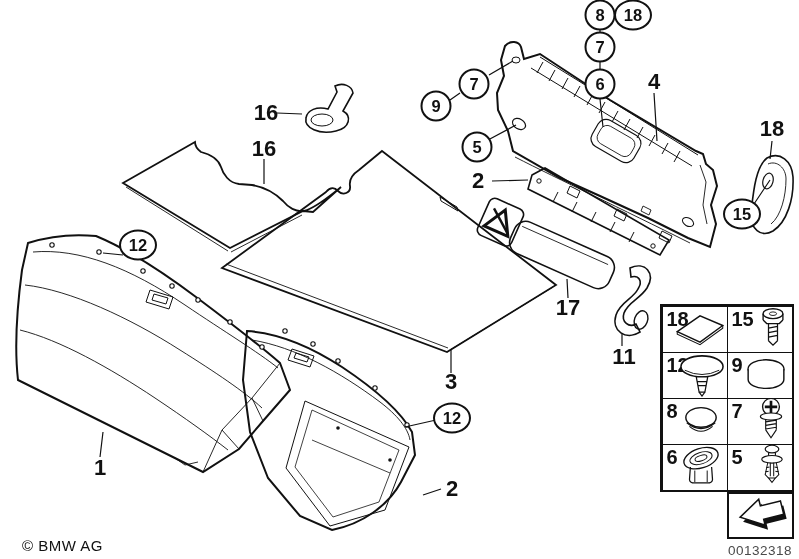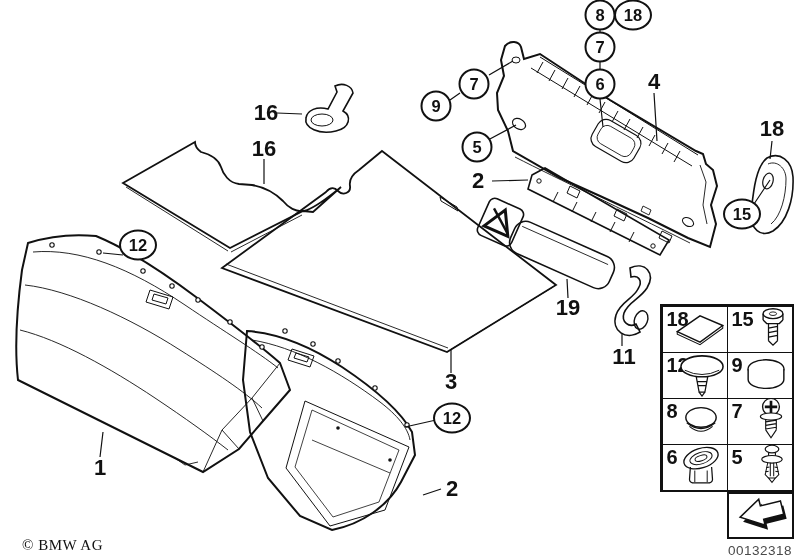--- a/index.html
+++ b/index.html
@@ -31,21 +31,21 @@
   #arrow-cell{
     position:absolute;left:727px;top:492px;width:67px;height:47px;
     border:2px solid #111;box-sizing:border-box;background:#fff;
     display:flex;align-items:center;justify-content:center;
   }
   #diagram-number{
     position:absolute;left:722px;top:543px;width:76px;text-align:center;
     font-size:13.5px;letter-spacing:0.5px;color:#4a4a4a;
   }
   #copyright{
-    position:absolute;left:22px;top:537px;font-size:15px;color:#111;letter-spacing:0.5px;font-family:Liberation Serif, serif;
+    position:absolute;left:22px;top:537px;font-size:15px;color:#111;letter-spacing:0.5px;
   }
   svg .ln{stroke:#111;fill:none;}
 </style>
 </head>
 <body>
 
 <div id="stage">
 
   <svg id="artwork" width="799" height="559" viewBox="0 0 799 559">
 
@@ -188,21 +188,21 @@
   <div class="circle-label" style="left:477px;top:147px;">5</div>
   <div class="circle-label wide" style="left:138px;top:245px;">12</div>
   <div class="circle-label wide" style="left:452px;top:418px;">12</div>
   <div class="circle-label wide" style="left:742px;top:214px;">15</div>
 
   <div class="plain-label" style="left:654px;top:82px;">4</div>
   <div class="plain-label" style="left:772px;top:129px;">18</div>
   <div class="plain-label" style="left:266px;top:113px;text-align:right;">16</div>
   <div class="plain-label" style="left:264px;top:149px;">16</div>
   <div class="plain-label" style="left:478px;top:181px;">2</div>
-  <div class="plain-label" style="left:568px;top:308px;">19</div>
+  <div class="plain-label" style="left:568px;top:308px;">17</div>
   <div class="plain-label" style="left:624px;top:357px;text-align:right;">11</div>
   <div class="plain-label" style="left:451px;top:382px;">3</div>
   <div class="plain-label" style="left:452px;top:489px;">2</div>
   <div class="plain-label" style="left:100px;top:468px;">1</div>
 
   <div id="legend">
 
     <div class="legend-cell cell-18">
       <span class="legend-ref">18</span>
       <svg class="legend-ico" width="58" height="42" viewBox="0 0 64 48">

